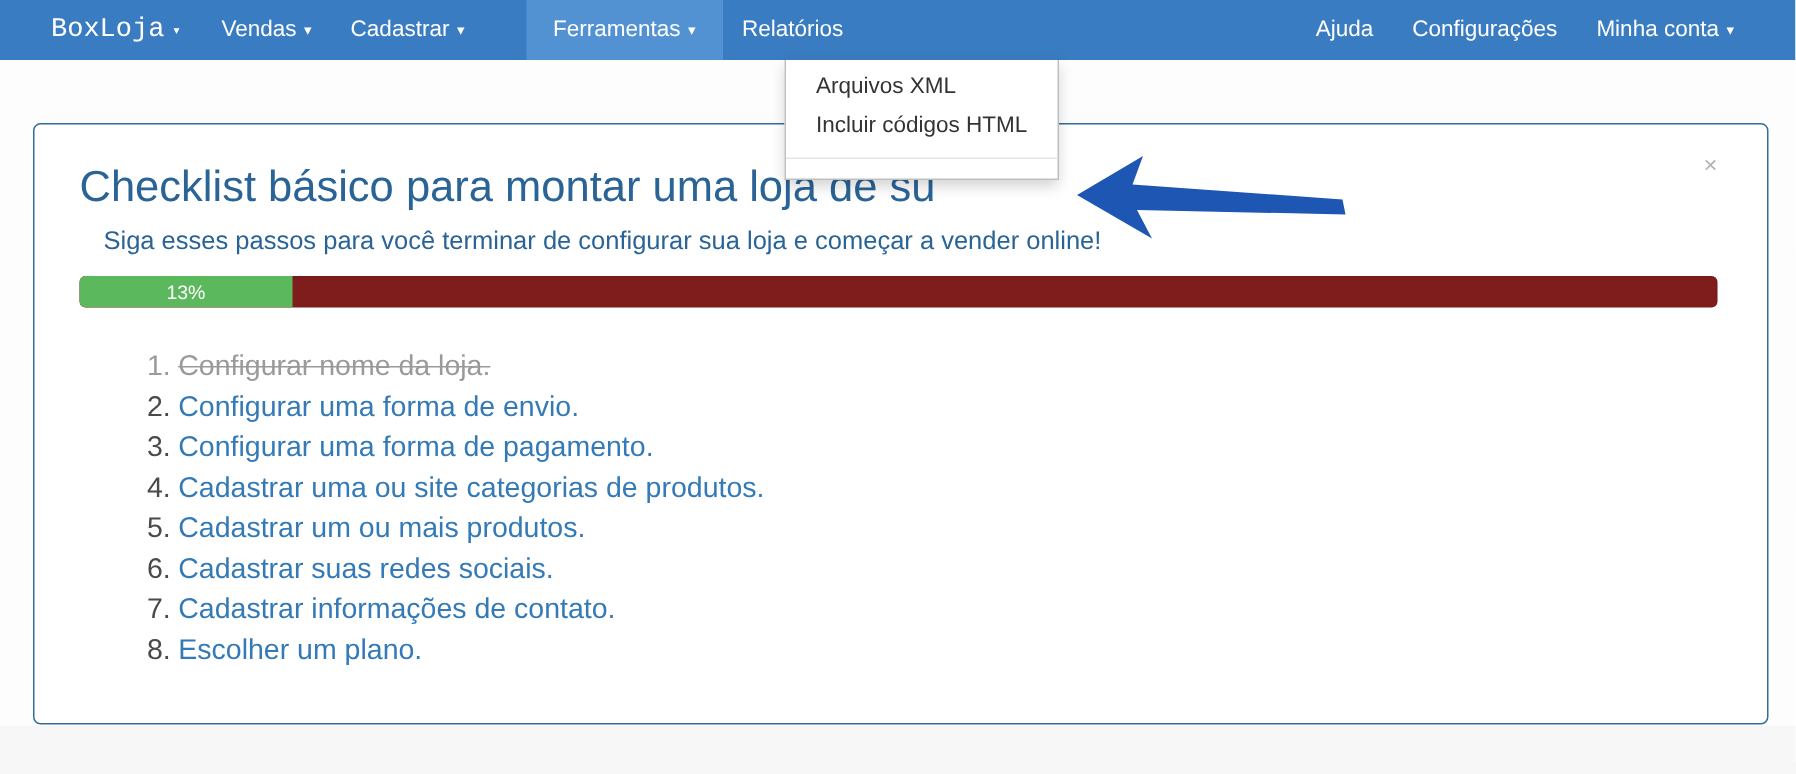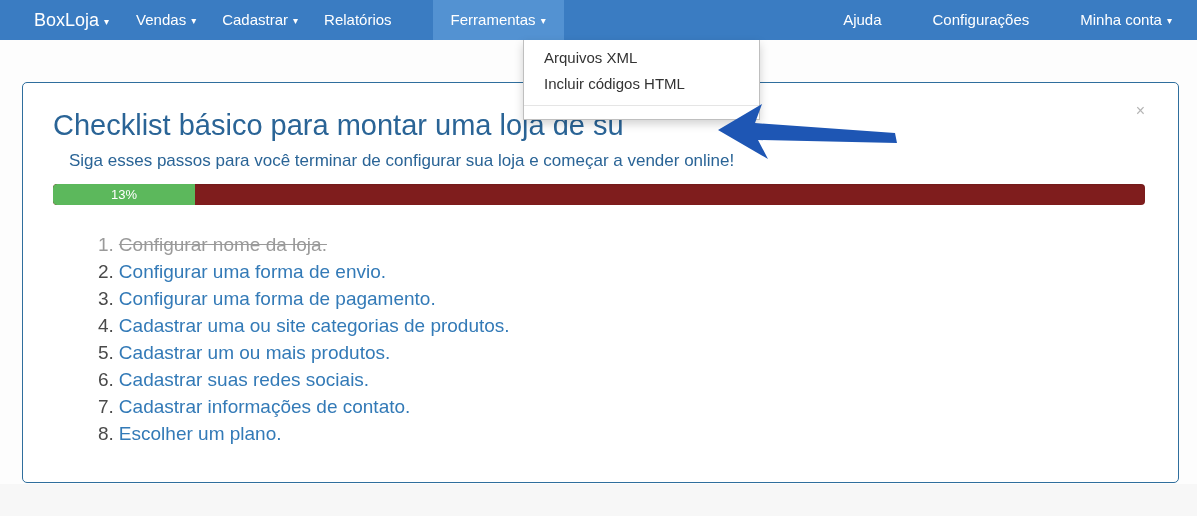--- a/index.html
+++ b/index.html
@@ -14,32 +14,32 @@
     background:#fdfdfd; position:relative; overflow:hidden;
   }
   
   .navbar{
     position:absolute; top:0; left:0; width:100%; height:40px;
     background:var(--navbar-bg); display:flex; justify-content:space-between;
     align-items:stretch; z-index:5;
   }
   .nav-left,.nav-right{display:flex; align-items:stretch;}
   .nav-left{padding-left:20px;}
-  .nav-right{padding-right:12px;gap:25px;}
+  .nav-right{padding-right:28px;}
   .nav-item,.brand{
     color:#fff; text-decoration:none; line-height:40px; padding:0 13px;
     font-size:15px; white-space:nowrap; cursor:pointer;
   }
-  .brand{font-size:18px; padding:0 14px;}
+  .brand{font-size:18px; padding:0 14px;font-family:Liberation Mono, monospace;}
   .nav-item.spaced{margin-left:28px;}
   .nav-item.active{background:var(--navbar-active); padding:0 18px;}
   .caret{font-size:10px; margin-left:5px; vertical-align:1px; display:inline-block;}
   
   .dropdown{
-    position:absolute; left:523px; top:40px; width:237px; background:#fff;
+    position:absolute; left:523px; top:40px; width:183px; background:#fff;
     border:1px solid #bfbfbf; border-top:0; box-shadow:0 4px 9px rgba(0,0,0,.18);
     padding:5px 0; z-index:10;
   }
   .dd-item{
     display:block; padding:3px 20px; font-size:15px; line-height:20px;
     color:#333; text-decoration:none; cursor:pointer; white-space:nowrap;
   }
   .dd-divider{height:1px; background:#e5e5e5; margin:8px 0;}
   
   .annot-arrow{position:absolute; left:704px; top:97px; z-index:11; pointer-events:none;}
@@ -84,22 +84,22 @@
   }
 </style>
 </head>
 <body>
 
 <nav class="navbar">
   <div class="nav-left">
     <a class="brand"><span>BoxLoja</span><span class="caret">▾</span></a>
     <a class="nav-item"><span>Vendas</span><span class="caret">▾</span></a>
     <a class="nav-item"><span>Cadastrar</span><span class="caret">▾</span></a>
+    <a class="nav-item active spaced"><span>Ferramentas</span><span class="caret">▾</span></a>
     <a class="nav-item"><span>Relatórios</span></a>
-    <a class="nav-item active spaced"><span>Ferramentas</span><span class="caret">▾</span></a>
   </div>
   <div class="nav-right">
     <a class="nav-item"><span>Ajuda</span></a>
     <a class="nav-item"><span>Configurações</span></a>
     <a class="nav-item"><span>Minha conta</span><span class="caret">▾</span></a>
   </div>
 </nav>
 
 <div class="dropdown">
   <a class="dd-item">Arquivos XML</a>

